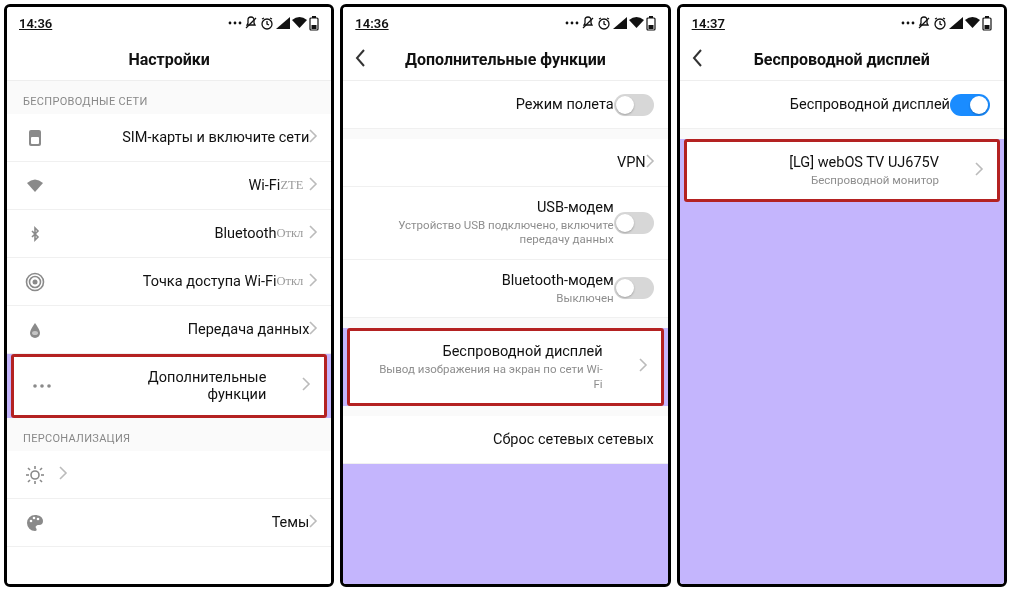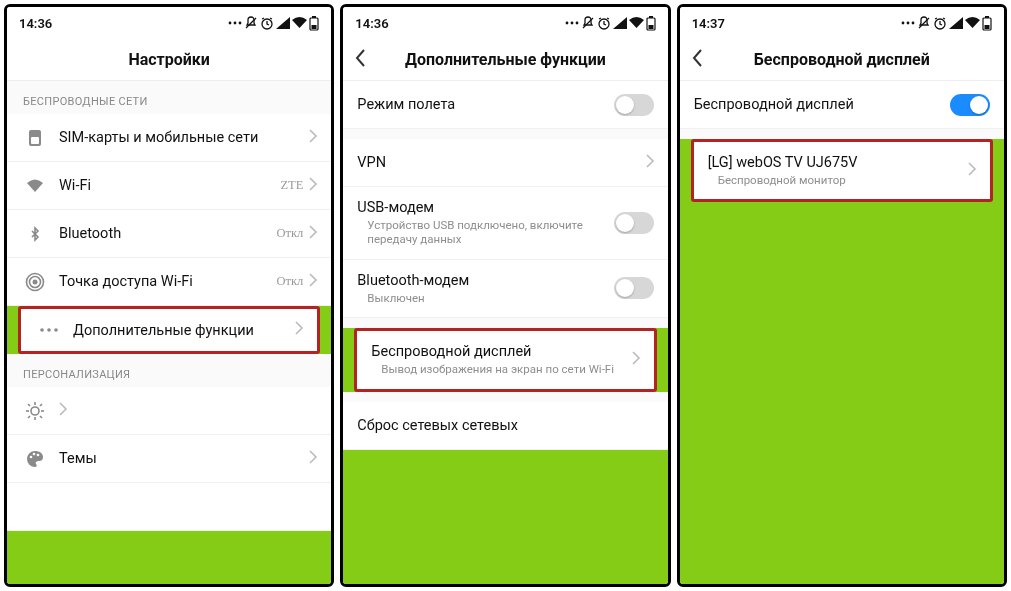--- a/index.html
+++ b/index.html
@@ -25,20 +25,21 @@
   .statusbar {
     height: 28px;
     display: flex;
     justify-content: space-between;
     align-items: center;
     padding: 16px 12px;
     font-size: 13px;
     font-weight: 600;
     color: #111;
     background:#fff;
+    text-decoration:underline;
   }
   .status-icons { display:flex; align-items:center; gap:2px; }
   .status-icons svg { display:block; }
   .header {
     height: 42px;
     display:flex;
     align-items:center;
     justify-content:center;
     position:relative;
     border-bottom:1px solid #eee;
@@ -47,36 +48,37 @@
     position:absolute;
     left:12px;
     top:50%;
     transform:translateY(-50%);
   }
   .header .title {
     font-size:16px;
     font-weight:700;
     color:#111;
   }
-  .content { flex:1; overflow-y:auto; background:#84cc16; }
+  .content { flex:1; overflow-y:auto; background:#c4b5fd; }
   .section-label {
     font-size:11px;
     letter-spacing:.3px;
     color:#888;
     padding: 14px 16px 6px;
     background:#fafafa;
   }
   .row {
     display:flex;
     align-items:center;
     padding: 12px 14px;
     border-bottom:1px solid #f0f0f0;
     min-height:48px;
     position:relative;
     background:#fff;
+    text-align:right;
   }
   .row.tall { min-height:56px; }
   .row .ico {
     width:28px;
     display:flex;
     justify-content:center;
     color:#8a8a8a;
     margin-right:10px;
   }
   .row .main {
@@ -92,21 +94,22 @@
     align-items:center;
     gap:6px;
     color:#9a9a9a;
     font-size:12.5px;
     font-family:Liberation Serif, serif;
   }
   .chev { color:#bbb; }
   .highlight {
     border:3px solid #b42222;
     border-radius:3px;
-    margin:0 11px;
+    margin:0 4px;
+    gap:36px;
   }
   
   .toggle {
     width:40px; height:22px; border-radius:11px;
     background:#d7d7d7; position:relative;
   }
   .toggle::after {
     content:""; position:absolute; width:18px; height:18px;
     background:#fff; border-radius:50%; top:2px; left:2px;
     box-shadow:0 1px 2px rgba(0,0,0,.25);
@@ -159,21 +162,21 @@
     <div id="a-sections">
         <div class="section-label">БЕСПРОВОДНЫЕ СЕТИ</div>
         <div class="row">
           <span class="ico">
             <svg width="18" height="18">
               <rect x="3" y="1" width="12" height="16" rx="2" fill="#8a8a8a"></rect>
               <rect x="5" y="8" width="8" height="7" rx="1" fill="#fff"></rect>
             </svg>
           </span>
           <div class="main">
-            <span class="label">SIM-карты и мобильные сети</span>
+            <span class="label">SIM-карты и включите сети</span>
           </div>
           <div class="right">
             <span class="chev"><svg width="8" height="14">
                 <path d="M1 1 L7 7 L1 13" fill="none" stroke="#bbb" stroke-width="1.6"></path>
               </svg></span>
           </div>
         </div>
         <div class="row">
           <span class="ico">
             <svg width="20" height="16">
@@ -212,20 +215,36 @@
               <circle cx="10" cy="10" r="2.5" fill="#8a8a8a"></circle>
               <circle cx="10" cy="10" r="5.5" fill="none" stroke="#8a8a8a" stroke-width="1.6"></circle>
               <circle cx="10" cy="10" r="8.5" fill="none" stroke="#8a8a8a" stroke-width="1.6"></circle>
             </svg>
           </span>
           <div class="main">
             <span class="label">Точка доступа Wi-Fi</span>
           </div>
           <div class="right">
             <span>Откл</span>
+            <span class="chev"><svg width="8" height="14">
+                <path d="M1 1 L7 7 L1 13" fill="none" stroke="#bbb" stroke-width="1.6"></path>
+              </svg></span>
+          </div>
+        </div>
+        <div class="row">
+          <span class="ico">
+            <svg width="18" height="18">
+              <path d="M9 2 Q14 9 14 12 A5 5 0 0 1 4 12 Q4 9 9 2 Z" fill="#8a8a8a"></path>
+              <ellipse cx="9" cy="12" rx="3" ry="2" fill="#fff" opacity=".5"></ellipse>
+            </svg>
+          </span>
+          <div class="main">
+            <span class="label">Передача данных</span>
+          </div>
+          <div class="right">
             <span class="chev"><svg width="8" height="14">
                 <path d="M1 1 L7 7 L1 13" fill="none" stroke="#bbb" stroke-width="1.6"></path>
               </svg></span>
           </div>
         </div>
         <div class="row highlight">
           <span class="ico">
             <svg width="20" height="8">
               <circle cx="3" cy="4" r="1.8" fill="#8a8a8a"></circle>
               <circle cx="10" cy="4" r="1.8" fill="#8a8a8a"></circle>

